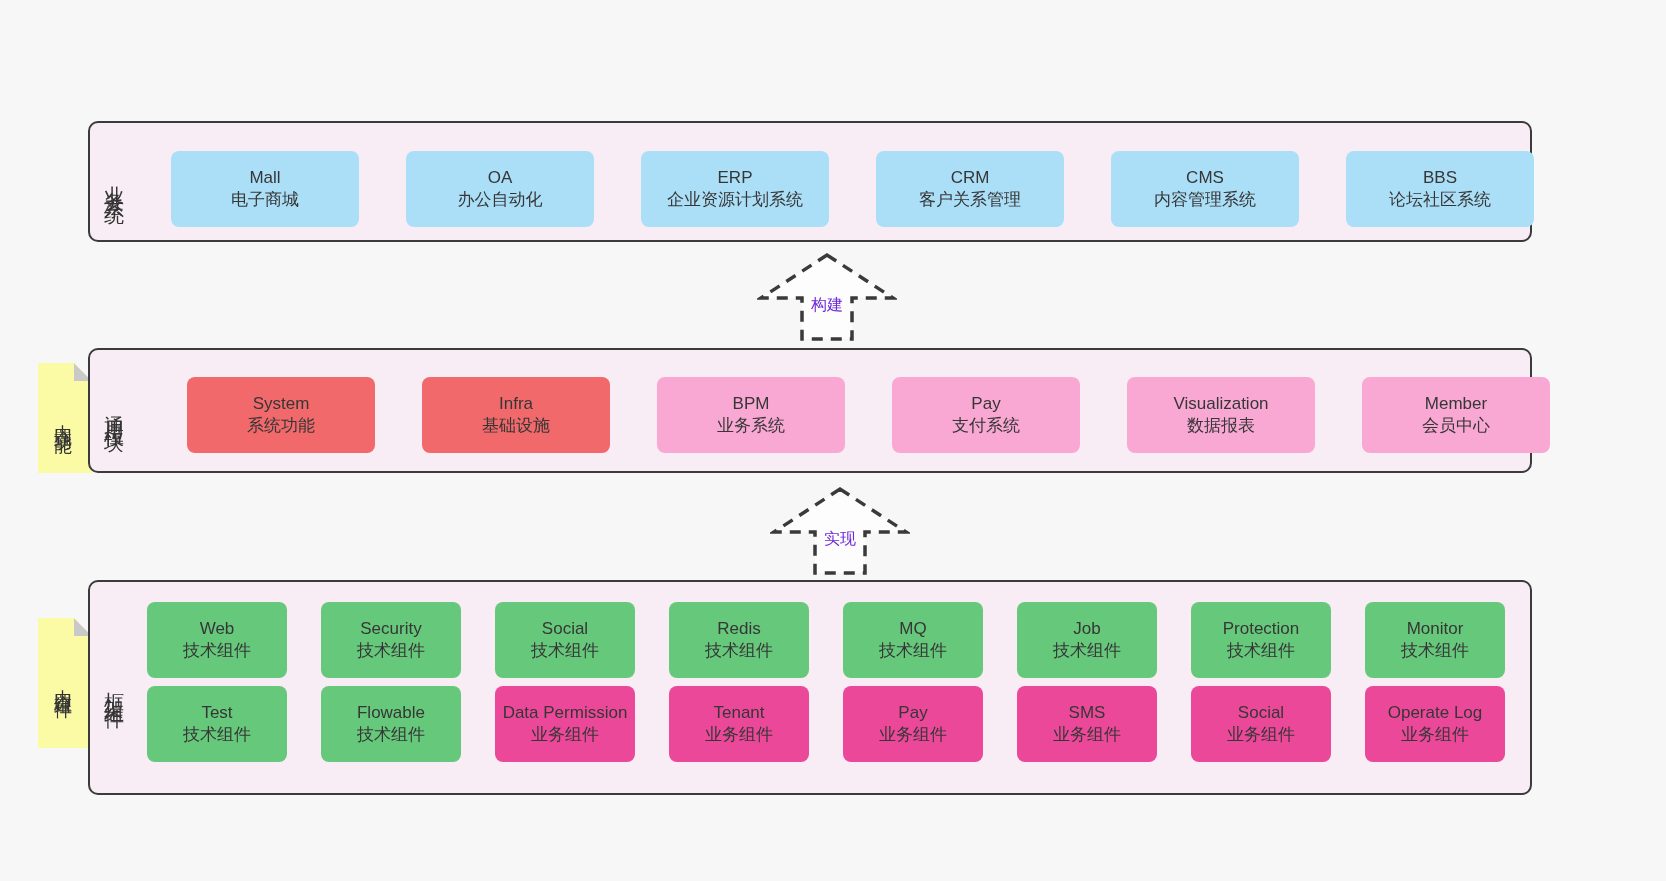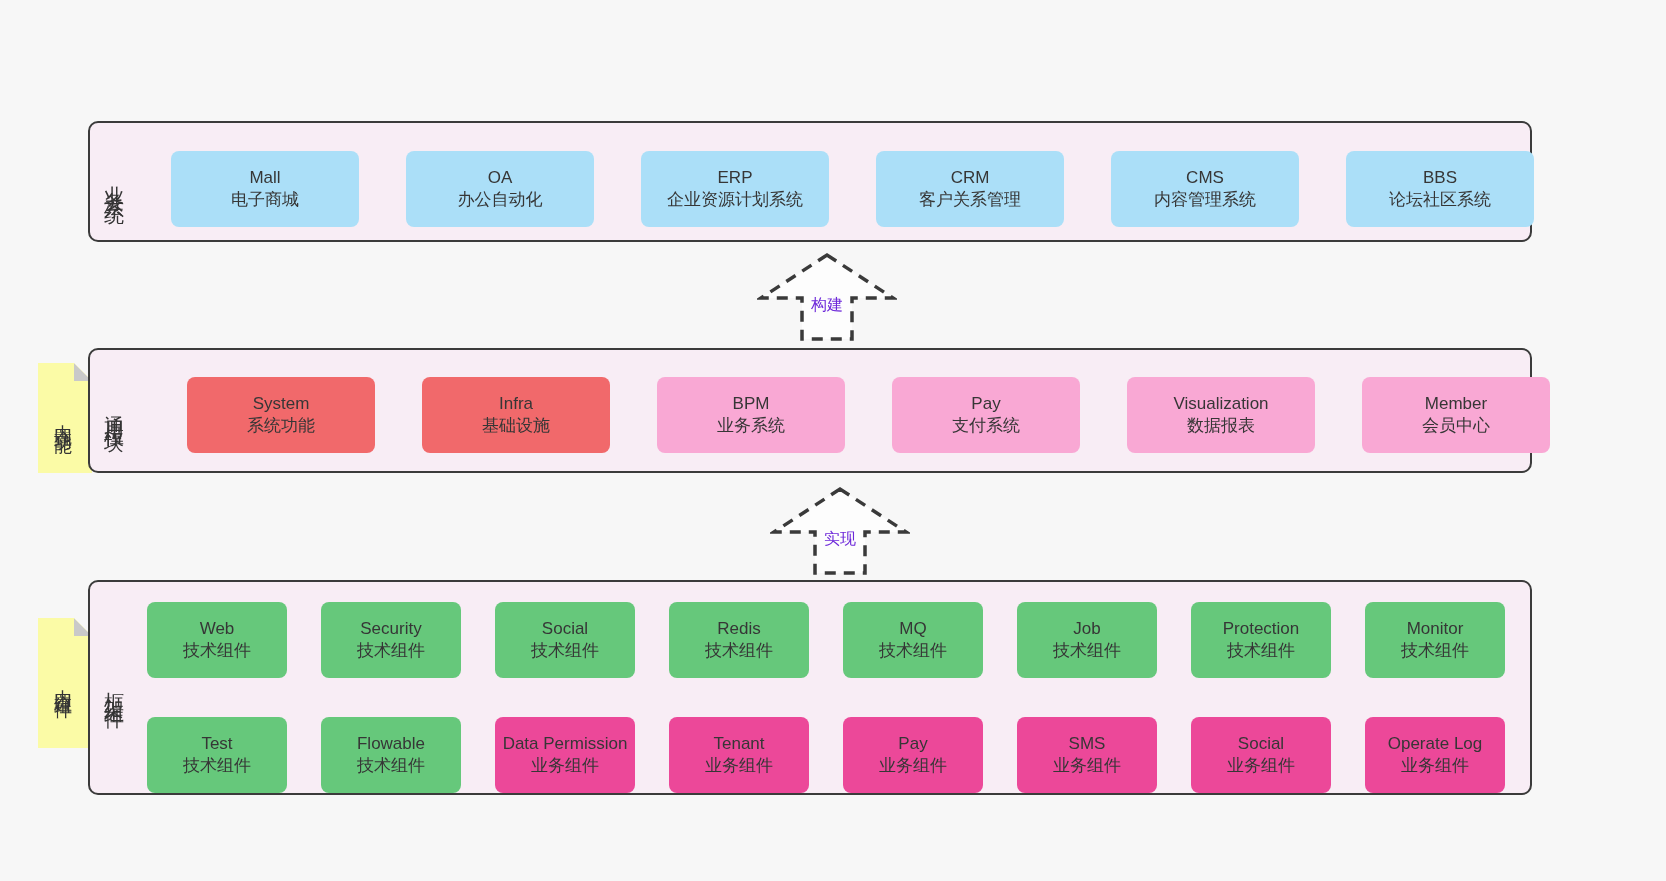--- a/index.html
+++ b/index.html
@@ -25,21 +25,21 @@
     display:flex; align-items:center; justify-content:center;
     writing-mode:vertical-lr; text-orientation:upright;
     font-size:20px; letter-spacing:6px; color:#343434;
   }
   .row { position:absolute; left:57px; display:flex; }
   .row-wide { gap:47px;margin-left:24px; }
   .row-narrow { gap:34px; }
   .band-1 .row { top:28px; }
   .band-2 .row { top:27px;padding-left:16px; }
   .band-3 .row-a { top:20px;align-items:center; }
-  .band-3 .row-b { top:135px; }
+  .band-3 .row-b { top:104px; }
   .box {
     border-radius:8px; display:flex; flex-direction:column;
     align-items:center; justify-content:center; text-align:center;
     font-size:17px; line-height:1.32; color:#363636;
     padding:4px 6px;
   }
   .box-wide { width:188px; height:76px; }
   .box-narrow { width:140px; height:76px; }
   .blue  { background:#abdff8; }
   .red   { background:#f1696b; }

